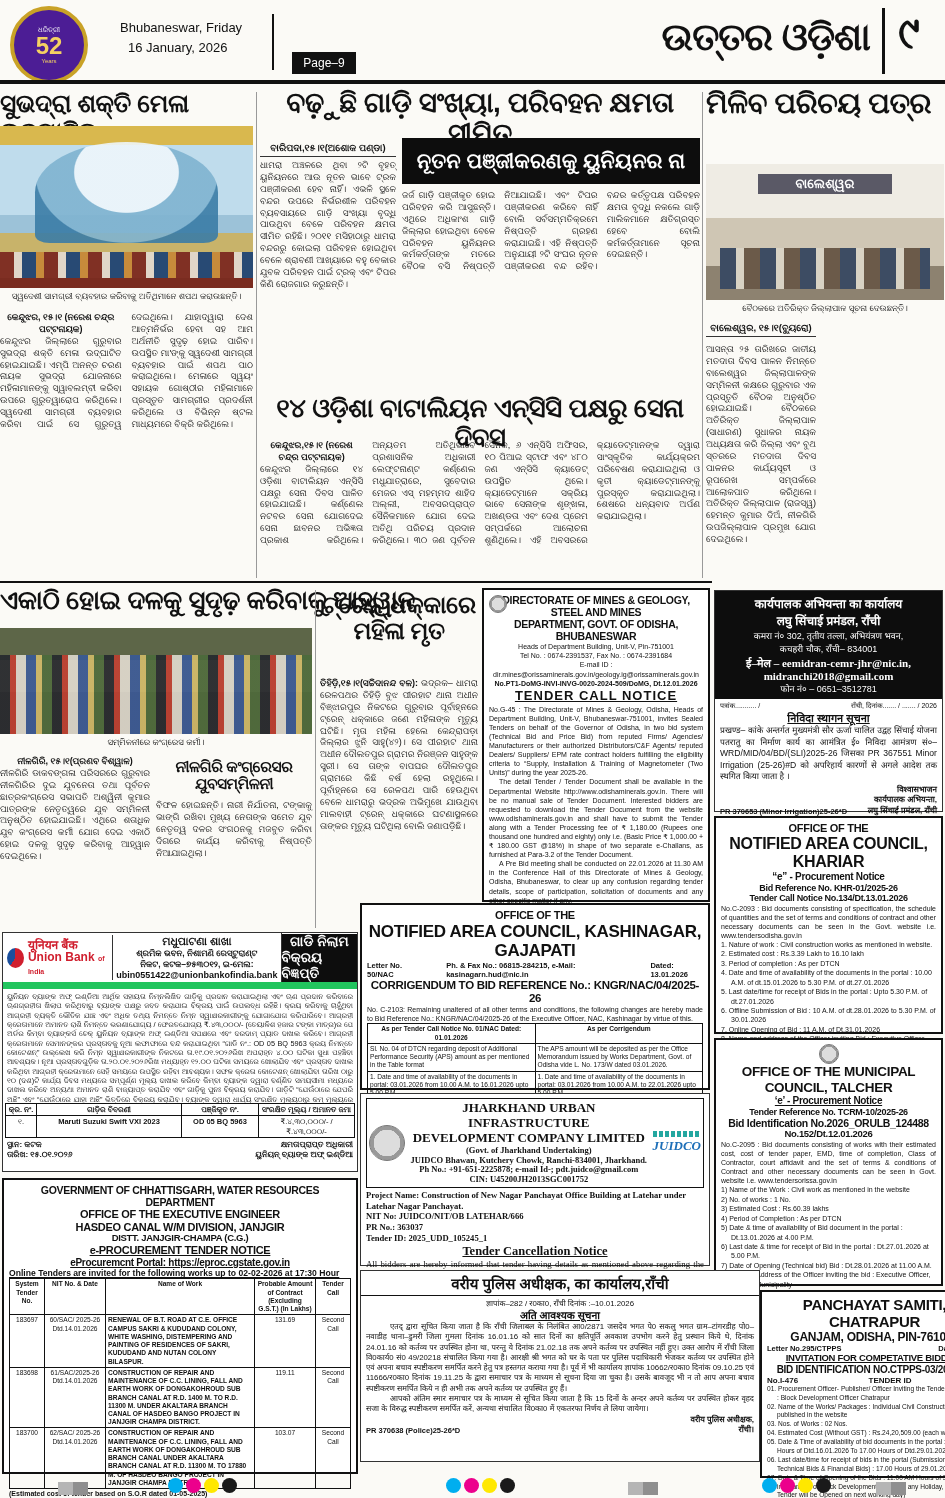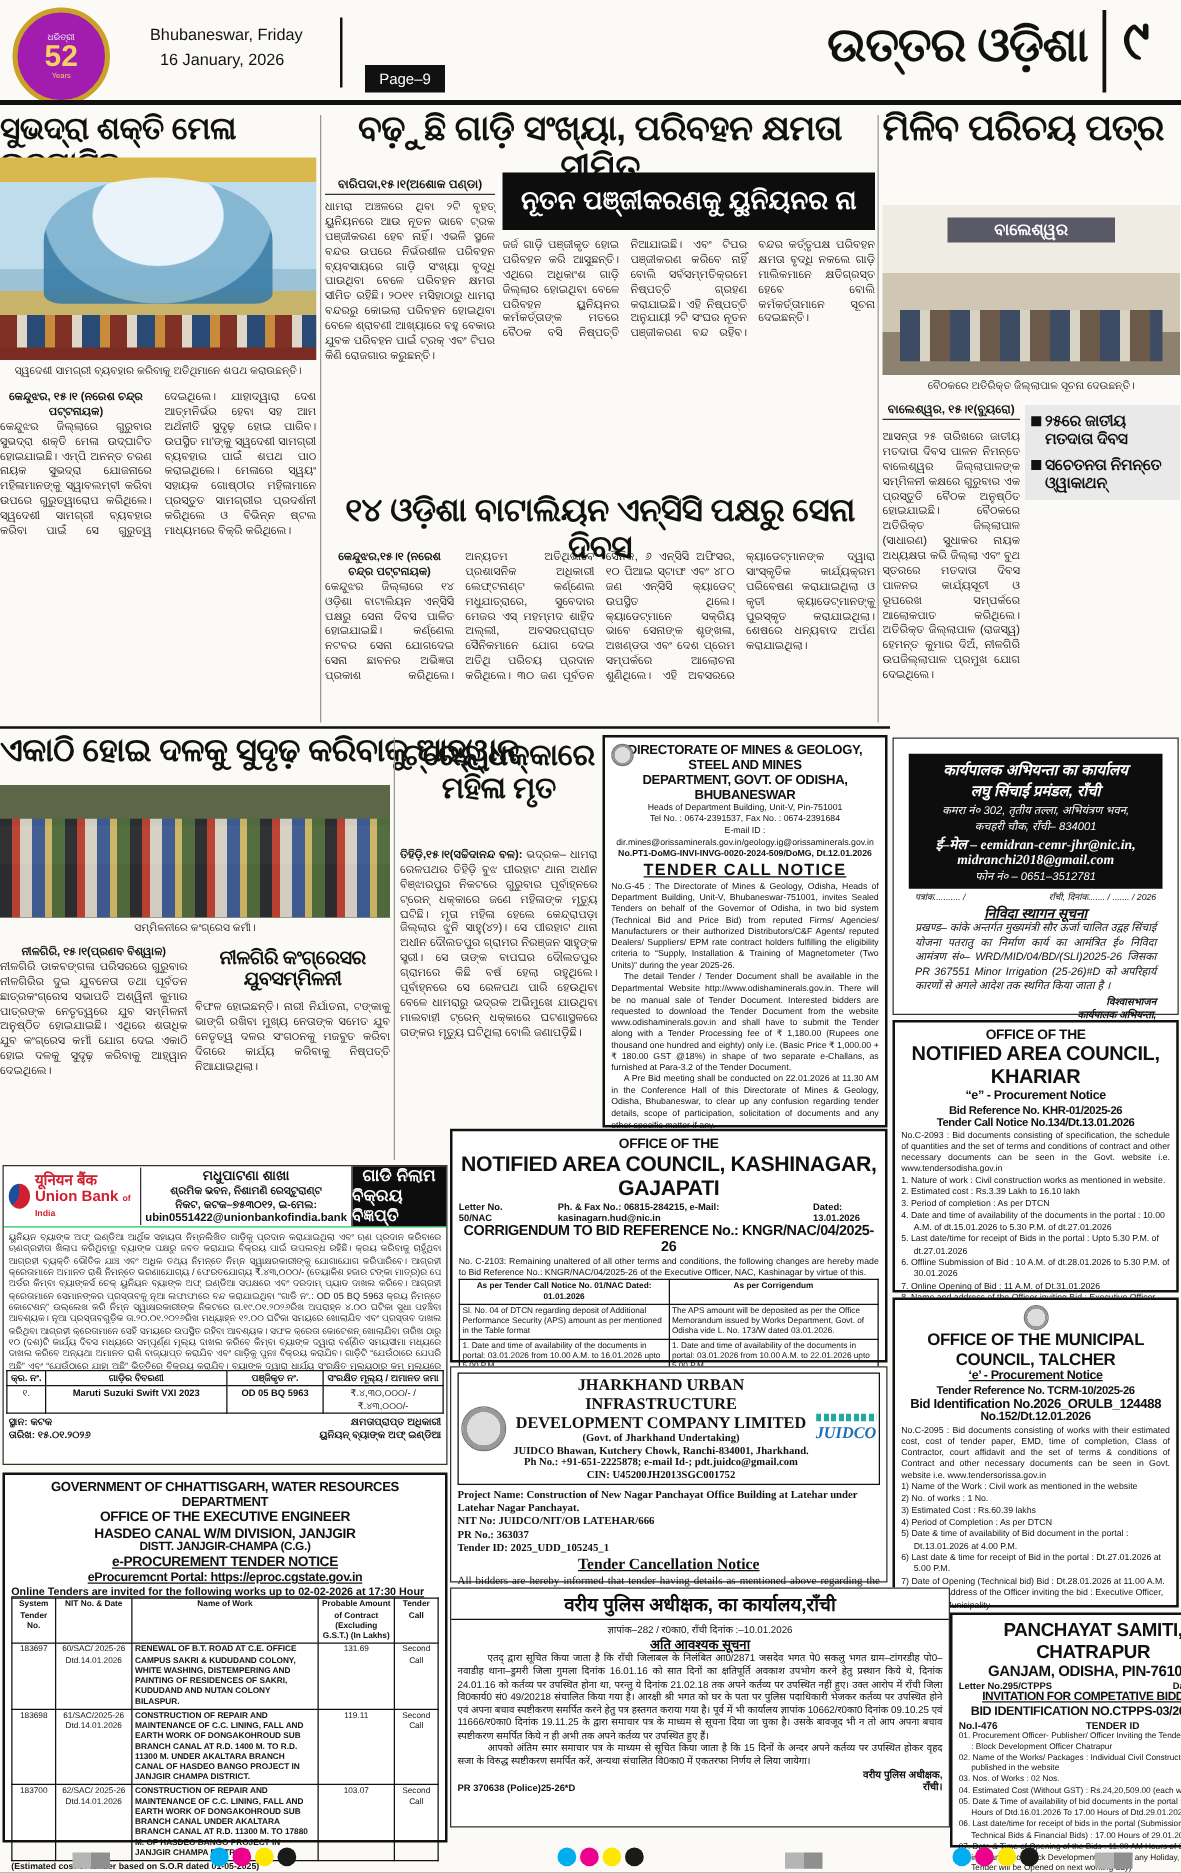--- a/index.html
+++ b/index.html
@@ -5,21 +5,21 @@
   html,body{margin:0;padding:0;background:#888;}
   .page{position:relative;width:945px;height:1498px;background:#fbfaf6;margin:0 auto;
         font-family:"Liberation Sans","DejaVu Sans",sans-serif;color:#111;overflow:hidden;}
   .b{position:absolute;}
   .ctr{text-align:center;}
   .j{text-align:justify;text-justify:inter-word;}
   .bold{font-weight:bold;}
   .rule{background:#111;}
   .vline{background:#999;width:1px;}
   
-  .logo{width:70px;height:70px;border-radius:50%;background:#a21caf;border:4px solid #c9a227;
+  .logo{width:70px;height:70px;border-radius:50%;background:#4c1d95;border:4px solid #c9a227;
         display:flex;flex-direction:column;align-items:center;justify-content:center;color:#f4d162;}
   .logo .t{font-size:7px;color:#fff;}
   .logo .n{font-size:24px;font-weight:bold;line-height:1;}
   .logo .y{font-size:6px;}
   .pagebox{background:#111;color:#fff;font-size:12px;display:flex;align-items:center;justify-content:center;}
   .section-title{font-size:38px;font-weight:bold;letter-spacing:-1px;text-align:right;}
   
   .h1{font-weight:bold;line-height:1.1;letter-spacing:-0.5px;}
   .inv{background:#0d0d0d;color:#fff;display:flex;align-items:center;justify-content:center;font-weight:bold;}
   .dl{display:block;text-align:center;font-weight:bold;}
@@ -119,30 +119,20 @@
   <div class="b vline" style="left:702px;top:92px;height:486px;"></div>
   <div class="b h1" style="left:706px;top:88px;width:239px;font-size:29px;">
     <div>ମିଳିବ ପରିଚୟ ପତ୍ର</div>
   </div>
   <div class="b photo photo2" style="left:706px;top:164px;width:238px;height:136px;">
     <div class="photo-label">ବାଲେଶ୍ୱର</div>
     <div class="tbl"></div>
   </div>
   <div class="b cap" style="left:706px;top:303px;width:238px;">ବୈଠକରେ ଅତିରିକ୍ତ ଜିଲ୍ଲାପାଳ ସୂଚନା ଦେଉଛନ୍ତି।</div>
   <div class="b" style="left:706px;top:322px;width:110px;border-bottom:1px solid #333;font-size:9.5px;font-weight:bold;text-align:center;padding-bottom:2px;">ବାଲେଶ୍ୱର, ୧୫।୧(ବ୍ୟୁରୋ)</div>
-  <div class="b bulbox" style="left:820px;top:324px;width:114px;">
-    <div class="bul">
-        <span class="sq"></span>
-        <span>୨୫ରେ ଜାତୀୟ ମତଦାତା ଦିବସ</span>
-      </div>
-    <div class="bul" style="margin-bottom:0;">
-        <span class="sq"></span>
-        <span>ସଚେତନତା ନିମନ୍ତେ ଓ୍ୱାକାଥନ୍</span>
-      </div>
-  </div>
   <div class="b body j" style="left:706px;top:344px;width:110px;height:236px;">ଆସନ୍ତା ୨୫ ତାରିଖରେ ଜାତୀୟ ମତଦାତା ଦିବସ ପାଳନ ନିମନ୍ତେ ବାଲେଶ୍ୱର ଜିଲ୍ଲାପାଳଙ୍କ ସମ୍ମିଳନୀ କକ୍ଷରେ ଗୁରୁବାର ଏକ ପ୍ରସ୍ତୁତି ବୈଠକ ଅନୁଷ୍ଠିତ ହୋଇଯାଇଛି। ବୈଠକରେ ଅତିରିକ୍ତ ଜିଲ୍ଲାପାଳ (ସାଧାରଣ) ସୁଧାକର ନାୟକ ଅଧ୍ୟକ୍ଷତା କରି ଜିଲ୍ଲା ଏବଂ ବୁଥ ସ୍ତରରେ ମତଦାତା ଦିବସ ପାଳନର କାର୍ଯ୍ୟସୂଚୀ ଓ ରୂପରେଖ ସମ୍ପର୍କରେ ଆଲୋକପାତ କରିଥିଲେ। ଅତିରିକ୍ତ ଜିଲ୍ଲାପାଳ (ରାଜସ୍ୱ) ହେମନ୍ତ କୁମାର ଦିଅଁ, ନୀଳଗିରି ଉପଜିଲ୍ଲାପାଳ ପ୍ରମୁଖ ଯୋଗ ଦେଇଥିଲେ।</div>
 
   <div class="b h1 ctr" style="left:260px;top:394px;width:440px;font-size:26px;">୧୪ ଓଡ଼ିଶା ବାଟାଲିୟନ ଏନ୍‌ସିସି ପକ୍ଷରୁ ସେନା ଦିବସ</div>
   <div class="b body cols4 j" style="left:260px;top:440px;width:440px;height:140px;">
     <span class="dl">କେନ୍ଦୁଝର,୧୫।୧ (ନରେଶ ଚନ୍ଦ୍ର ପଟ୍ଟନାୟକ)</span>
     <span>କେନ୍ଦୁଝର ଜିଲ୍ଲାରେ ୧୪ ଓଡ଼ିଶା ବାଟାଲିୟନ ଏନ୍‌ସିସି ପକ୍ଷରୁ ସେନା ଦିବସ ପାଳିତ ହୋଇଯାଇଛି। କର୍ଣ୍ଣେଲ ନଟବର ସେନା ଯୋଗଦେଇ ସେନା ଛାବନର ଅଭିଜ୍ଞତା ପ୍ରକାଶ କରିଥିଲେ। ଅନ୍ୟତମ ଅତିଥିଭାବେ ପ୍ରଶାସନିକ ଅଧିକାରୀ ଲେଫ୍ଟନାଣ୍ଟ କର୍ଣ୍ଣେଲ ମଧୁଯାତ୍ରାରେ, ସୁବେଦାର ମେଜର ଏସ୍ ମହମ୍ମଦ ଶାହିଦ ଅଲ୍ଲୀ, ଅବସରପ୍ରାପ୍ତ ସୈନିକମାନେ ଯୋଗ ଦେଇ ଅତିଥି ପରିଚୟ ପ୍ରଦାନ କରିଥିଲେ। ୩୦ ଜଣ ପୂର୍ବତନ ସୈନିକ, ୬ ଏନ୍‌ସିସି ଅଫିସର, ୧୦ ପିଆଇ ସ୍ଟାଫ ଏବଂ ୪୮୦ ଜଣ ଏନ୍‌ସିସି କ୍ୟାଡେଟ୍ ଉପସ୍ଥିତ ଥିଲେ। କ୍ୟାଡେଟ୍‌ମାନେ ସକ୍ରିୟ ଭାବେ ସେନାଙ୍କ ଶୃଙ୍ଖଳା, ଅଖଣ୍ଡତା ଏବଂ ଦେଶ ପ୍ରେମ ସମ୍ପର୍କରେ ଆଲୋଚନା ଶୁଣିଥିଲେ। ଏହି ଅବସରରେ କ୍ୟାଡେଟ୍‌ମାନଙ୍କ ଦ୍ୱାରା ସାଂସ୍କୃତିକ କାର୍ଯ୍ୟକ୍ରମ ପରିବେଷଣ କରାଯାଇଥିଲା ଓ କୃତୀ କ୍ୟାଡେଟ୍‌ମାନଙ୍କୁ ପୁରସ୍କୃତ କରାଯାଇଥିଲା। ଶେଷରେ ଧନ୍ୟବାଦ ଅର୍ପଣ କରାଯାଇଥିଲା।</span>
   </div>
   <div class="b rule" style="left:0;top:581px;width:712px;height:2px;"></div>
 
   <div class="b h1" style="left:0;top:586px;width:460px;font-size:26px;">ଏକାଠି ହୋଇ ଦଳକୁ ସୁଦୃଢ଼ କରିବାକୁ ଆହ୍ୱାନ</div>
@@ -187,21 +177,21 @@
       <div class="small">2.  Pre-Bid Conference                                :  22.01.2026 / 11.30 A.M.</div>
       <div class="small">3.  Closing date of Submission of Tender  :  08.02.2026 / 5.30 P.M.</div>
       <div class="small">4.  Date of Opening of Tender                    :  10.02.2026 / 11.30 A.M.</div>
       <div class="foot">
         <span>OIPR-</span>
         <span style="text-align:right;"><span>Sd./- Director of Mines &amp; Geology</span><br><span>Odisha, Bhubaneswar</span></span>
       </div>
     </div>
   </div>
 
-  <div class="b nbox-thin" style="left:714px;top:590px;width:229px;height:222px;padding:12px;font-style:italic;">
+  <div class="b nbox-thin" style="left:714px;top:590px;width:229px;height:222px;padding:0;">
     <div class="inv" style="display:block;text-align:center;padding:4px 2px;">
       <div style="font-size:12px;">कार्यपालक अभियन्ता का कार्यालय</div>
       <div style="font-size:12px;">लघु सिंचाई प्रमंडल, राँची</div>
       <div style="font-size:9px;font-weight:normal;">कमरा नं० 302, तृतीय तल्ला, अभियंत्रण भवन,</div>
       <div style="font-size:9px;font-weight:normal;">कचहरी चौक, राँची– 834001</div>
       <div class="serif" style="font-size:11px;">ई–मेल – eemidran-cemr-jhr@nic.in,</div>
       <div class="serif" style="font-size:11px;">midranchi2018@gmail.com</div>
       <div style="font-size:9px;font-weight:normal;">फोन नं० – 0651–3512781</div>
     </div>
     <div style="padding:2px 5px;">
@@ -285,21 +275,21 @@
     <div class="nl" style="font-size:6.6px;">02.  Name of the Works/ Packages : Individual Civil Construction works as published in the website</div>
     <div class="nl" style="font-size:6.6px;">03.  Nos. of Works : 02 Nos.</div>
     <div class="nl" style="font-size:6.6px;">04.  Estimated Cost (Without GST) : Rs.24,20,509.00 (each work)</div>
     <div class="nl" style="font-size:6.6px;">05.  Date &amp; Time of availability of bid documents in the portal : From 11.00 Hours of Dtd.16.01.2026 To 17.00 Hours of Dtd.29.01.2026</div>
     <div class="nl" style="font-size:6.6px;">06.  Last date/time for receipt of bids in the portal (Submission of Technical Bids &amp; Financial Bids) : 17.00 Hours of 29.01.2026</div>
     <div class="nl" style="font-size:6.6px;">07.  Date &amp; Time of Opening of the Bids : 11.00 AM Hours of 30.01.2026 in Chamber of Block Development Officer (If any Holiday, Then the Tender will be Opened on next working day)</div>
 
   </div>
 
   <div class="b nbox-thin" style="left:2px;top:932px;width:356px;height:240px;padding:0;">
-    <div style="display:flex;border-bottom:1px solid #22c55e;align-items:center;">
+    <div style="display:flex;border-bottom:7px solid #22c55e;align-items:center;">
       <div style="width:118px;border-right:1px solid #333;padding:4px;display:flex;align-items:center;gap:4px;">
         <span class="ubmark"></span>
         <span class="ub-red" style="font-size:12px;">
           <span>यूनियन बैंक</span><br>
           <span>Union Bank</span>
           <span style="font-size:7px;">of India</span>
         </span>
       </div>
       <div style="flex:1;border-right:1px solid #333;padding:2px 3px;text-align:center;">
         <div class="bold" style="font-size:11px;">ମଧୁପାଟଣା ଶାଖା</div>

